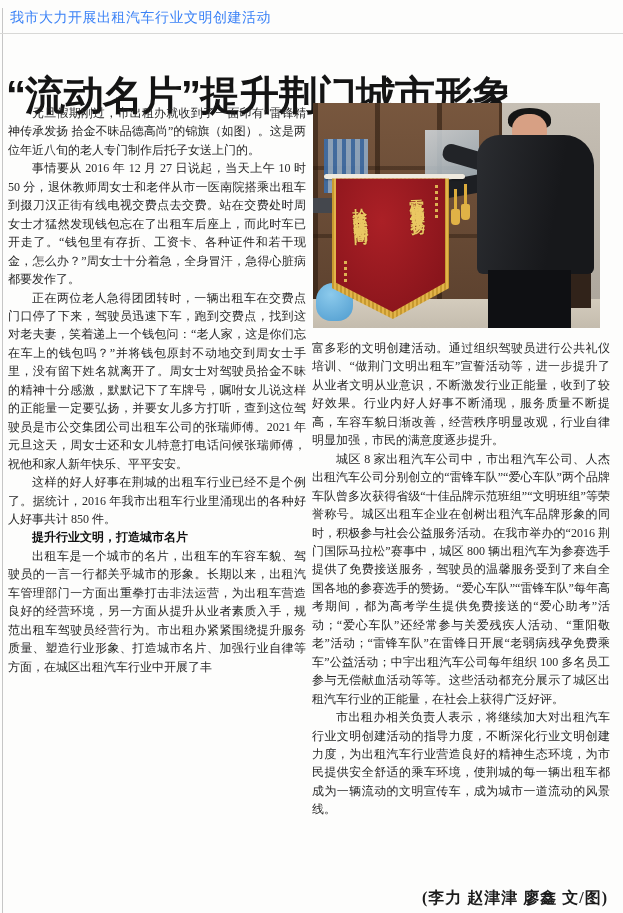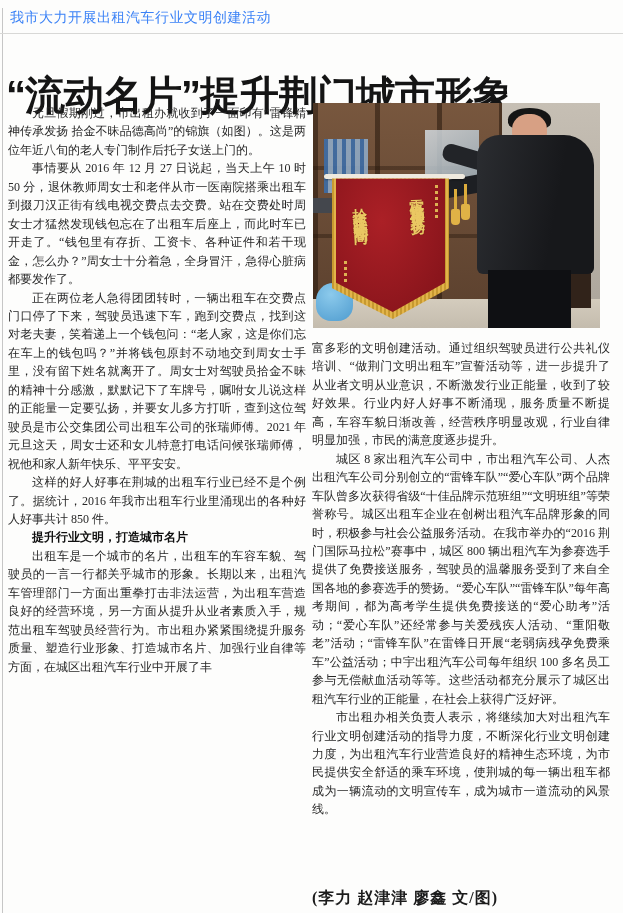--- a/index.html
+++ b/index.html
@@ -24,21 +24,21 @@
     position:absolute;width:298px;font-size:12px;line-height:18.45px;
     text-align:justify;color:#272727;overflow:hidden;
   }
   .col-left{left:8px;top:104px;height:808px;}
   .col-right{left:312px;top:339px;height:548px;}
   .para{text-indent:2em;}
   .para.noindent{text-indent:0;}
   .subhead{font-weight:bold;text-indent:2em;color:#101010;}
   .byline{
     position:absolute;left:312px;top:888px;width:296px;
-    font-weight:bold;font-size:16px;color:#1c1c1c;letter-spacing:1px;
+    text-align:right;font-weight:bold;font-size:16px;color:#1c1c1c;letter-spacing:1px;
   }
 
   
   .photo{
     position:absolute;left:313px;top:103px;width:287px;height:225px;
     overflow:hidden;background:#b9b2a7;
   }
   .wall{position:absolute;right:0;top:0;width:36%;height:100%;
     background:linear-gradient(#c6bfb4,#aba49a);}
   .cabinet{position:absolute;left:0;top:0;width:66%;height:90%;

